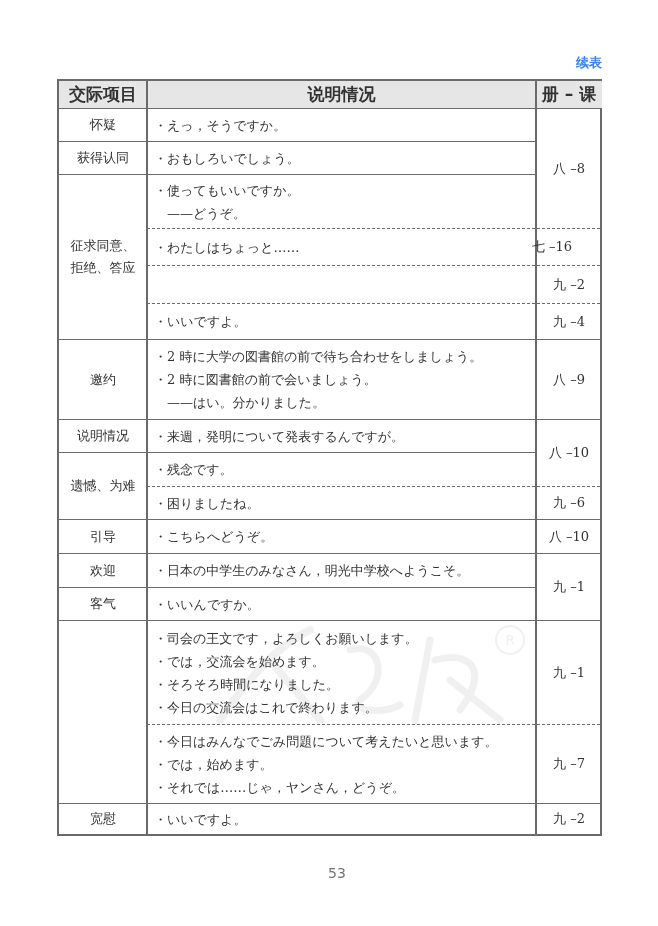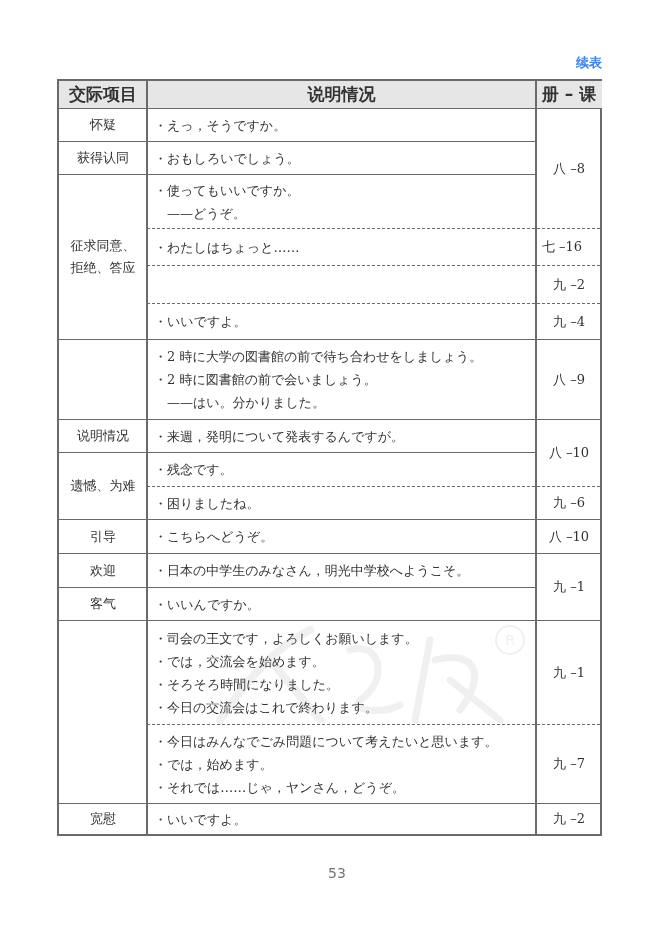--- a/index.html
+++ b/index.html
@@ -73,27 +73,28 @@
     <div>征求同意、</div>
     <div>拒绝、答应</div>
   </div>
   <div class="cell expr" style="left:88px;top:94px;width:389px;height:53px;">
     <div>・使ってもいいですか。</div>
     <div class="resp">——どうぞ。</div>
   </div>
   <div class="cell expr" style="left:88px;top:148px;width:389px;height:36px;">
     <div>・わたしはちょっと……</div>
   </div>
-  <div class="cell ref" style="left:481px;top:148px;width:44px;height:36px;">七 –16</div>
+  <div class="cell ref" style="left:471px;top:148px;width:44px;height:36px;">七 –16</div>
   <div class="cell ref" style="left:477px;top:185px;width:66px;height:37px;">九 –2</div>
   <div class="cell expr" style="left:88px;top:223px;width:389px;height:35px;">
     <div>・いいですよ。</div>
   </div>
   <div class="cell ref" style="left:477px;top:223px;width:66px;height:35px;">九 –4</div>
 
+  <div class="cell item" style="left:0;top:259px;width:88px;height:79px;">邀约</div>
   <div class="cell expr" style="left:88px;top:259px;width:389px;height:79px;">
     <div>・2 時に大学の図書館の前で待ち合わせをしましょう。</div>
     <div>・2 時に図書館の前で会いましょう。</div>
     <div class="resp">——はい。分かりました。</div>
   </div>
   <div class="cell ref" style="left:477px;top:259px;width:66px;height:79px;">八 –9</div>
 
   <div class="cell item" style="left:0;top:339px;width:88px;height:32px;">说明情况</div>
   <div class="cell expr" style="left:88px;top:339px;width:389px;height:32px;">
     <div>・来週，発明について発表するんですが。</div>

